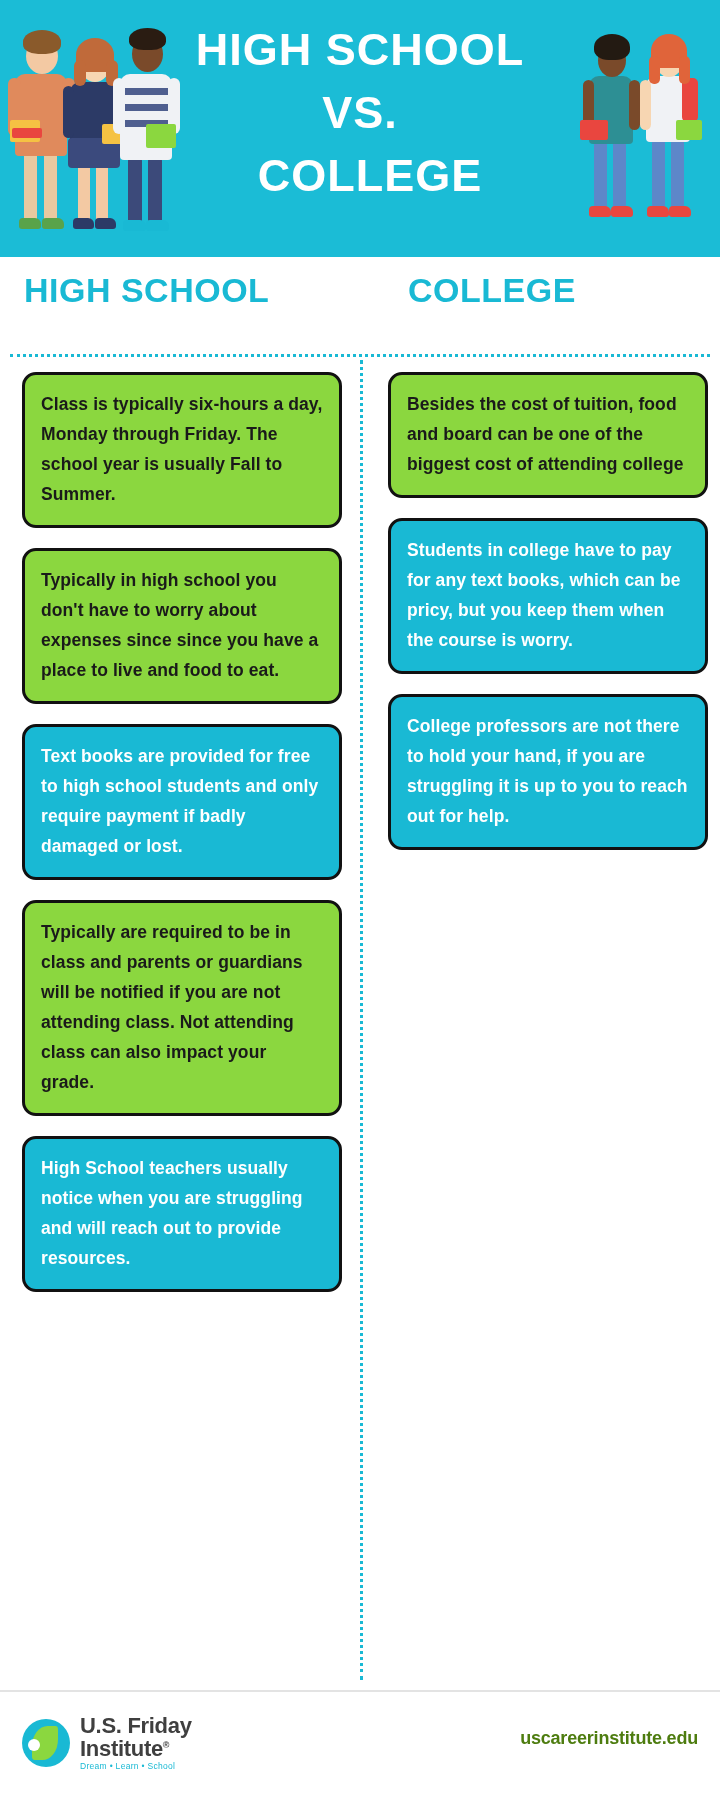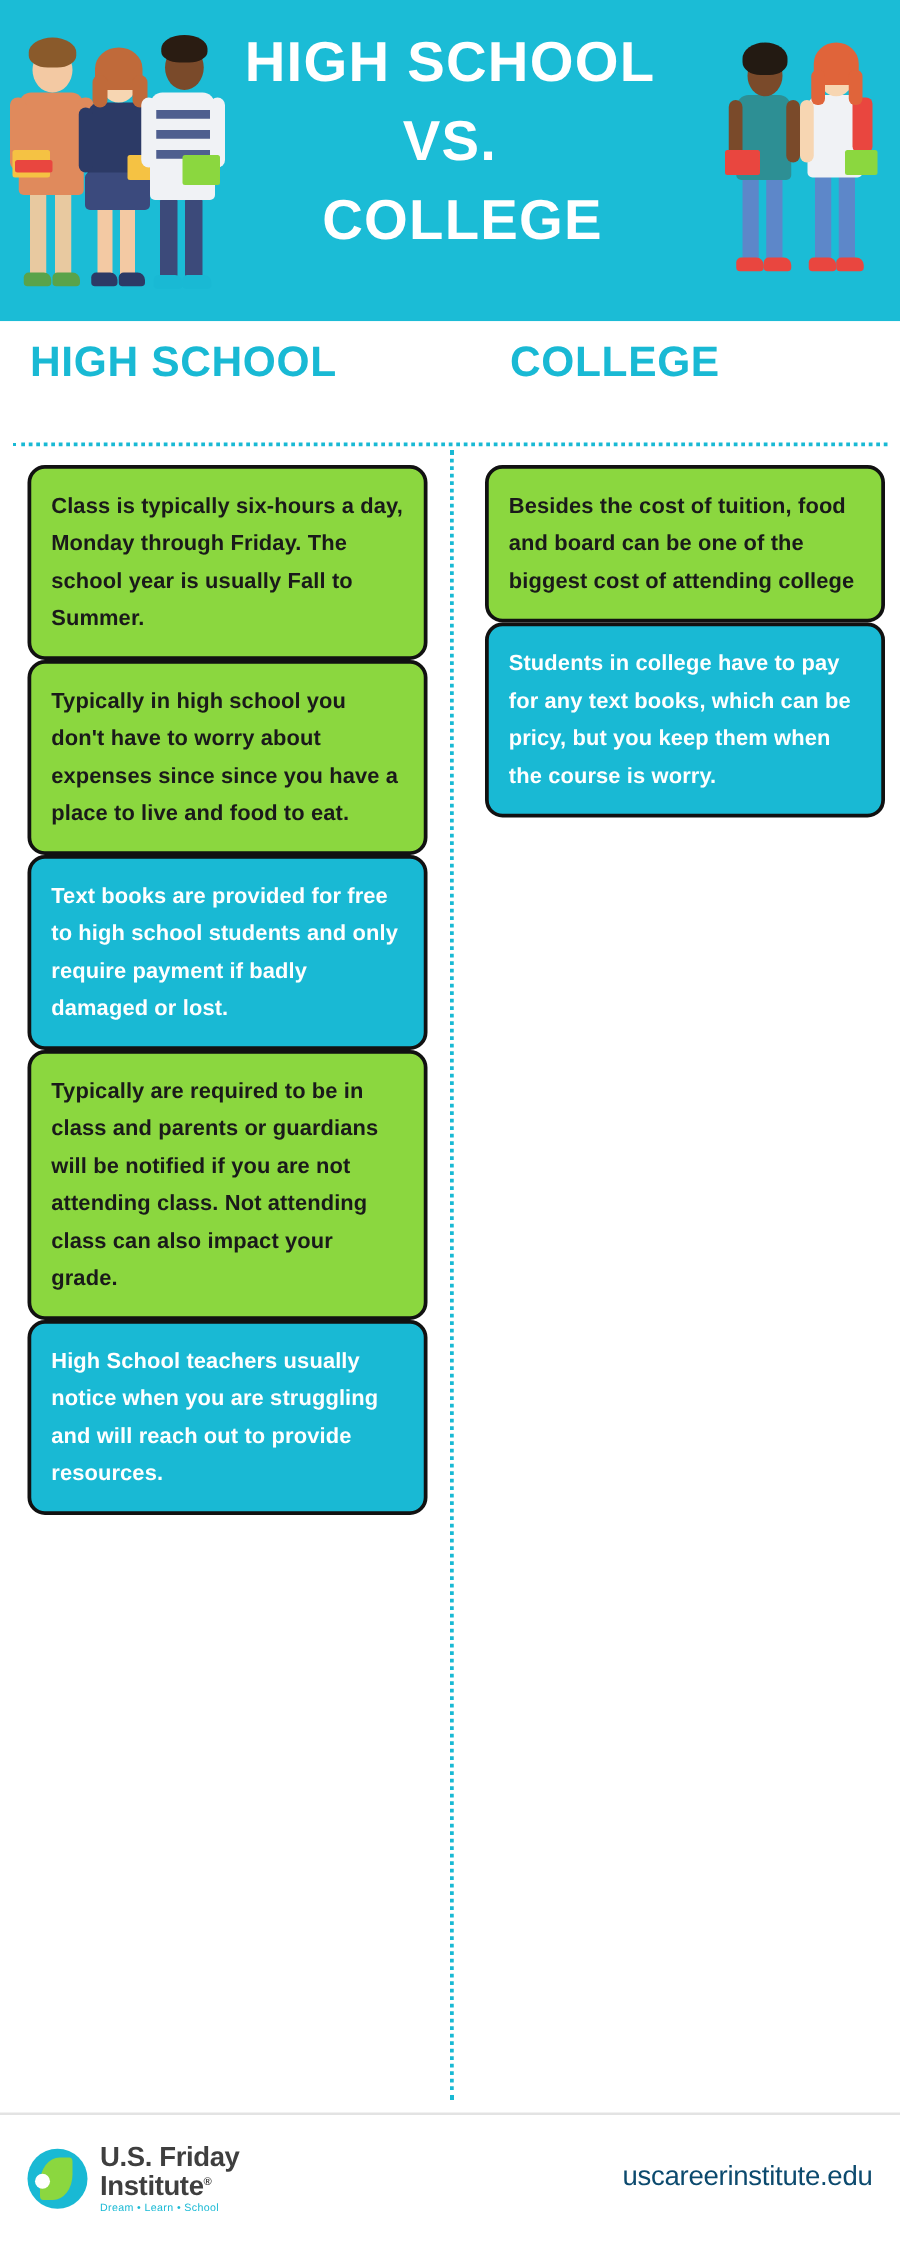--- a/index.html
+++ b/index.html
@@ -110,20 +110,21 @@
     position: absolute;
     top: 0;
     width: 320px;
   }
   .col.left { left: 22px; }
   .col.right { left: 388px; }
 
   .card {
     border: 3px solid #111111;
     border-radius: 14px;
+    margin-bottom: 20px;
     padding: 14px 16px 16px 16px;
     font-weight: bold;
     font-size: 17.5px;
     line-height: 30px;
     letter-spacing: 0.1px;
   }
   .card.green {
     background: #8bd73f;
     color: #1a1a1a;
   }
@@ -196,23 +197,23 @@
   .logo-tag {
     font-size: 8.5px;
     color: #19b9d4;
     letter-spacing: 0.3px;
     margin-top: 2px;
   }
   .footer-url {
     position: absolute;
     right: 22px;
     top: 36px;
-    font-size: 22px;
-    font-weight: normal;
-    color: #0c4a6e;
+    font-size: 18px;
+    font-weight: bold;
+    color: #4d7c0f;
     letter-spacing: -0.2px;
   }
 </style>
 </head>
 <body>
 
 <div class="page">
 
   <div class="header">
 
@@ -316,20 +317,21 @@
       <div class="card green">Class is typically six-hours a day, Monday through Friday. The school year is usually Fall to Summer.</div>
       <div class="card green">Typically in high school you don't have to worry about expenses since since you have a place to live and food to eat.</div>
       <div class="card blue">Text books are provided for free to high school students and only require payment if badly damaged or lost.</div>
       <div class="card green">Typically are required to be in class and parents or guardians will be notified if you are not attending class. Not attending class can also impact your grade.</div>
       <div class="card blue">High School teachers usually notice when you are struggling and will reach out to provide resources.</div>
     </div>
 
     <div class="col right">
       <div class="card green">Besides the cost of tuition, food and board can be one of the biggest cost of attending college</div>
       <div class="card blue">Students in college have to pay for any text books, which can be pricy, but you keep them when the course is worry.</div>
+      <div class="card blue">College professors are not there to hold your hand, if you are struggling  it is up to you to reach out for help.</div>
     </div>
   </div>
 
   <div class="footer">
     <div class="logo-wrap">
       <div class="logo-mark">
         <div class="leaf"></div>
         <div class="dot"></div>
       </div>
       <div class="logo-text">

